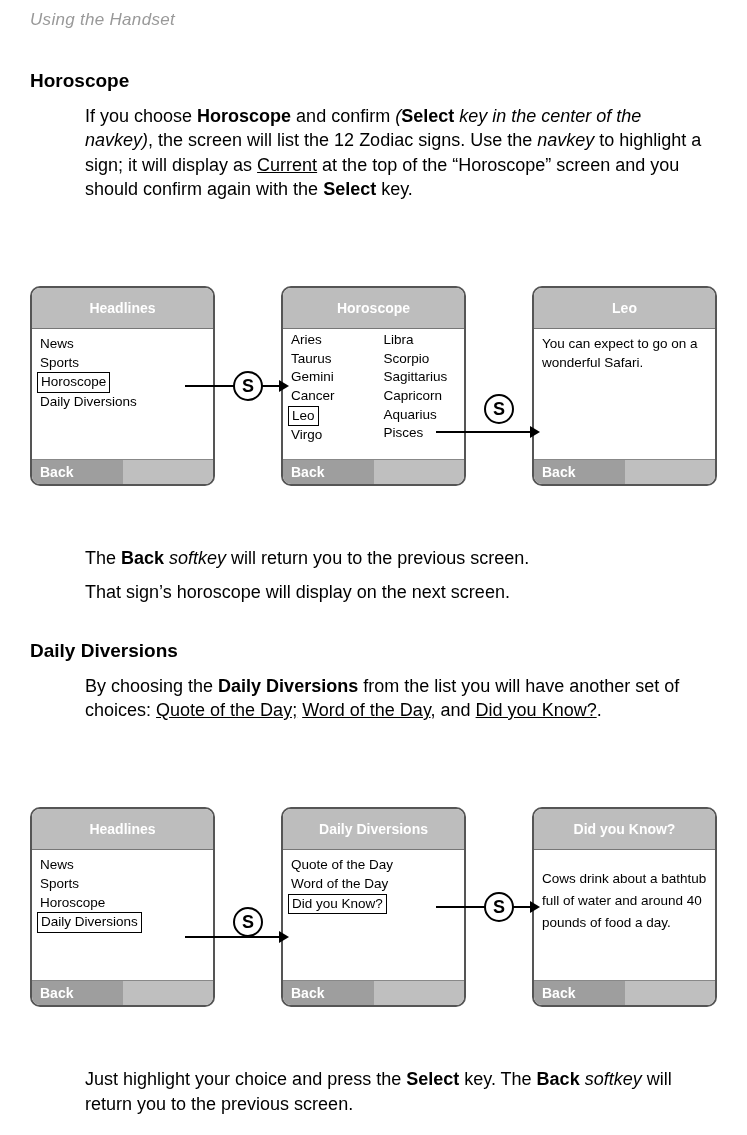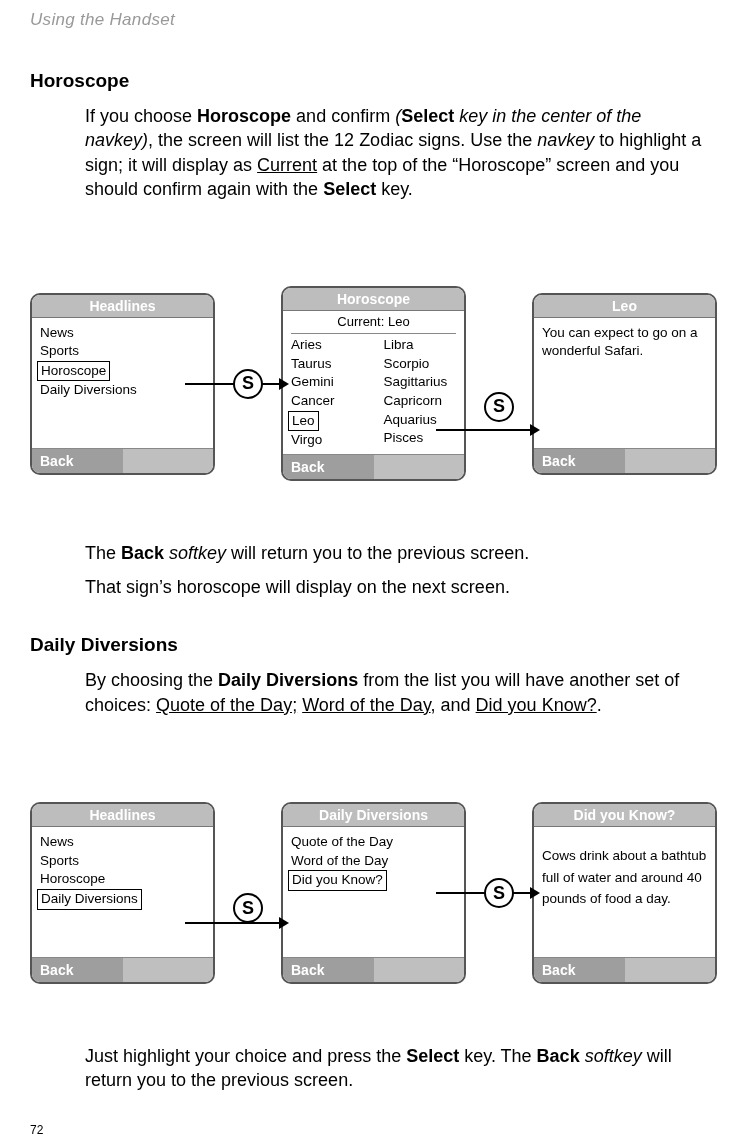--- a/index.html
+++ b/index.html
@@ -54,21 +54,21 @@
       display: flex;
       flex-direction: column;
       flex-shrink: 0;
     }
     .phone-title {
       background: #bdbdbd;
       color: #fff;
       font-weight: bold;
       text-align: center;
       font-size: 14px;
-      padding: 3px 0;
+      padding: 12px 0;
       border-bottom: 1px solid #777;
     }
     .phone-body {
       flex: 1;
       font-size: 13.5px;
       padding: 6px 8px;
       min-height: 130px;
       line-height: 1.38;
     }
     .phone-footer {
@@ -194,21 +194,20 @@
     </div>
 
     <div class="connector">
       <div class="arrow-line"></div>
       <div class="select-btn">S</div>
     </div>
 
     <div class="phone">
       <div class="phone-title">Horoscope</div>
       <div class="phone-body" style="padding:2px 8px 4px 8px; min-height:130px;">
-        <div class="current-row">Current: Leo</div>
         <div class="two-col">
           <div class="col">
             <div>Aries</div>
             <div>Taurus</div>
             <div>Gemini</div>
             <div>Cancer</div>
             <div><span class="hl">Leo</span></div>
             <div>Virgo</div>
           </div>
           <div class="col">

